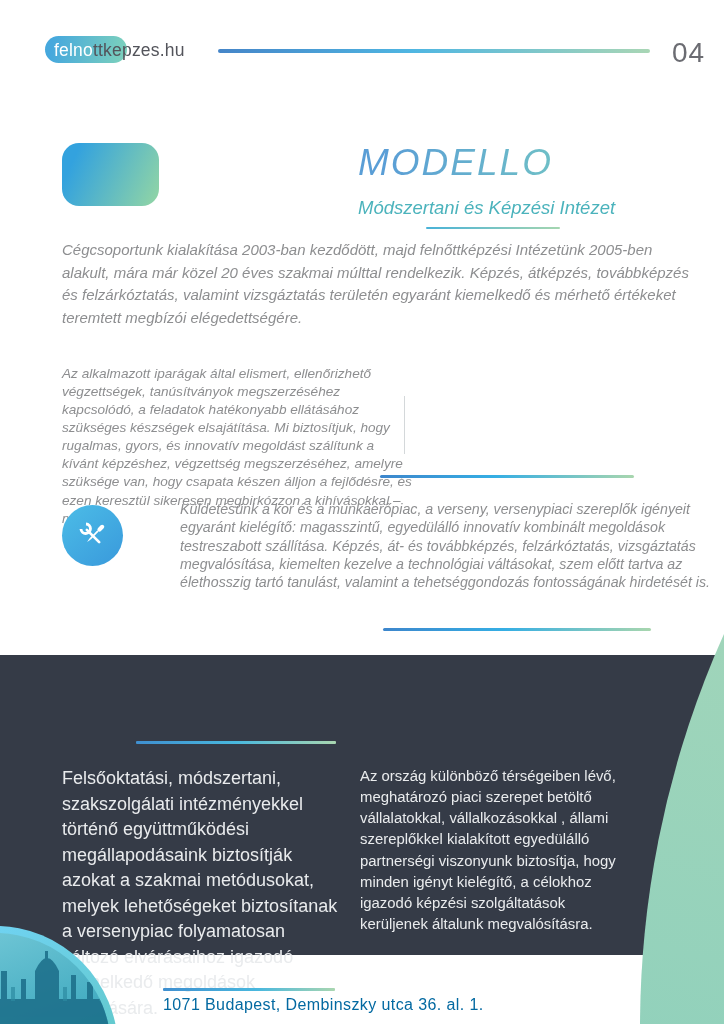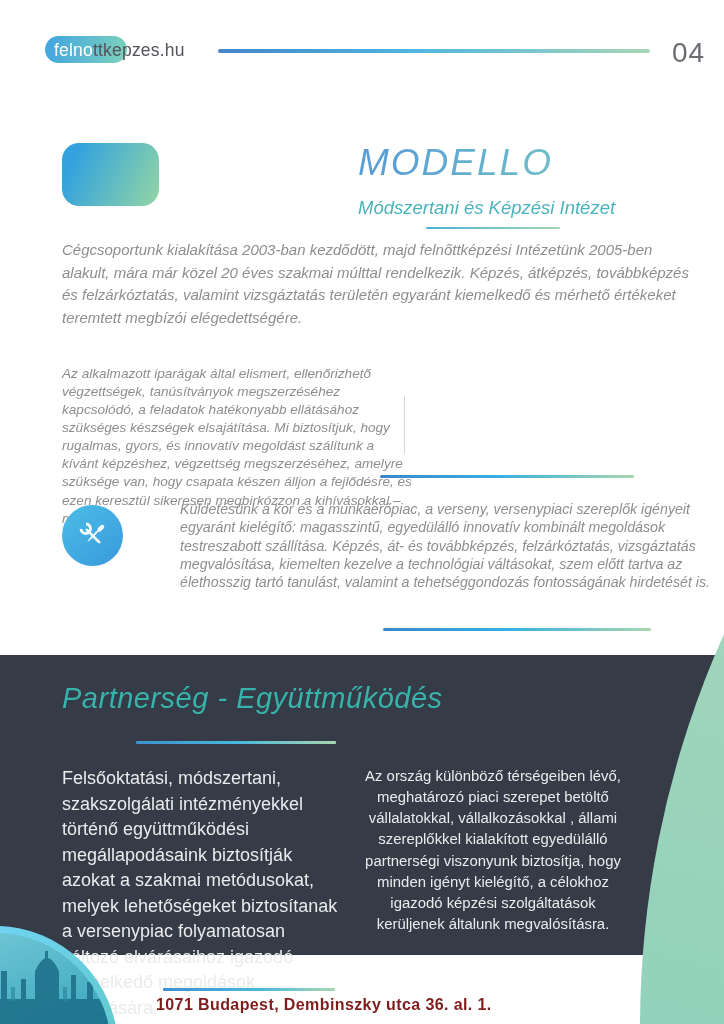--- a/index.html
+++ b/index.html
@@ -52,32 +52,32 @@
   .dark-section { position:absolute; left:0; top:655px; width:724px; height:300px; background:#353b47; z-index:1; }
   .green-circle { position:absolute; left:640px; top:62px; width:1932px; height:1932px; border-radius:50%;
                   background:linear-gradient(195deg,#b6dbb7 15%,#7fccbe 85%); z-index:2; }
   .partner-title { position:absolute; left:62px; top:682px; font-size:29px; font-style:italic; font-weight:400;
                    color:#36b3ab; letter-spacing:0.5px; z-index:3; }
   .partner-underline { position:absolute; left:136px; top:741px; width:200px; height:2.5px; border-radius:1px;
                        background:linear-gradient(90deg,#3f8fd0 0%,#49b8de 50%,#a9d6b0 100%); z-index:3; }
   .dark-col-left { position:absolute; left:62px; top:766px; width:284px; font-size:18px; color:#e9ebed;
                    line-height:1.42; z-index:3; }
   .dark-col-right { position:absolute; left:360px; top:766px; width:266px; font-size:14.9px; color:#e9ebed;
-                    line-height:1.42; z-index:3;text-align:center; }
+                    line-height:1.42; z-index:3; }
 
   
   .photo-circle { position:absolute; left:-128px; top:926px; width:246px; height:246px; border-radius:50%;
                   background:linear-gradient(150deg,#6fd2f0 20%,#5bc4b8 90%); z-index:4;
                   display:flex; align-items:center; justify-content:center; }
   .photo-inner { width:232px; height:232px; border-radius:50%; position:relative; overflow:hidden;
                  background:linear-gradient(160deg,#7ecfdc 0%,#3aa6bd 55%,#2b8fae 100%); }
   .photo-inner svg { position:absolute; right:-2px; top:4px; width:130px; height:120px; }
   .address-line { position:absolute; left:163px; top:988px; width:172px; height:2.5px; border-radius:1px;
                   background:linear-gradient(90deg,#3f8fd0 0%,#4ab8de 55%,#a9d6b0 100%); z-index:4; }
-  .address-text { position:absolute; left:156px; top:996px; font-size:16px; font-weight:700; color:#7f1d1d;
+  .address-text { position:absolute; left:163px; top:996px; font-size:16px; font-weight:400; color:#0369a1;
                   letter-spacing:0.4px; z-index:4; }
 </style>
 </head>
 <body>
 
 <div class="page">
 
   <div class="logo">
     <span class="logo-pill-bg"></span><span class="logo-hl">felno</span><span class="logo-rest">ttkepzes.hu</span>
   </div>
@@ -110,21 +110,20 @@
           <line x1="24" y1="13" x2="24" y2="35" stroke-width="3.4" stroke-linecap="round"></line>
         </g>
       </svg>
     </span>
   </div>
   <div class="mission-text">Küldetésünk a kor és a munkaerőpiac, a verseny, versenypiaci szereplők igényeit egyaránt kielégítő: magasszintű, egyedülálló innovatív kombinált megoldások testreszabott szállítása. Képzés, át- és továbbképzés, felzárkóztatás, vizsgáztatás megvalósítása, kiemelten kezelve a technológiai váltásokat, szem előtt tartva az élethosszig tartó tanulást, valamint a tehetséggondozás fontosságának hirdetését is.</div>
   <div class="line-2"></div>
 
   <div class="dark-section"></div>
   <div class="green-circle"></div>
-  <div class="partner-title">Partnerség -  Együttműködés</div>
   <div class="partner-underline"></div>
   <div class="dark-col-left">Felsőoktatási, módszertani, szakszolgálati intézményekkel történő együttműködési megállapodásaink biztosítják azokat a szakmai metódusokat, melyek lehetőségeket biztosítanak a versenypiac folyamatosan változó elvárásaihoz igazodó kiemelkedő megoldások szállítására.</div>
   <div class="dark-col-right">Az ország különböző térségeiben lévő, meghatározó piaci szerepet betöltő vállalatokkal, vállalkozásokkal , állami szereplőkkel kialakított egyedülálló partnerségi viszonyunk biztosítja, hogy minden igényt kielégítő, a célokhoz igazodó képzési szolgáltatások kerüljenek általunk megvalósításra.</div>
 
   <div class="photo-circle">
     <div class="photo-inner">
       <svg viewBox="0 0 130 120" xmlns="http://www.w3.org/2000/svg">
         <g fill="#1d6f8a" opacity="0.88">
           <rect x="6" y="62" width="124" height="58"></rect>
           <rect x="18" y="34" width="6" height="30"></rect>

